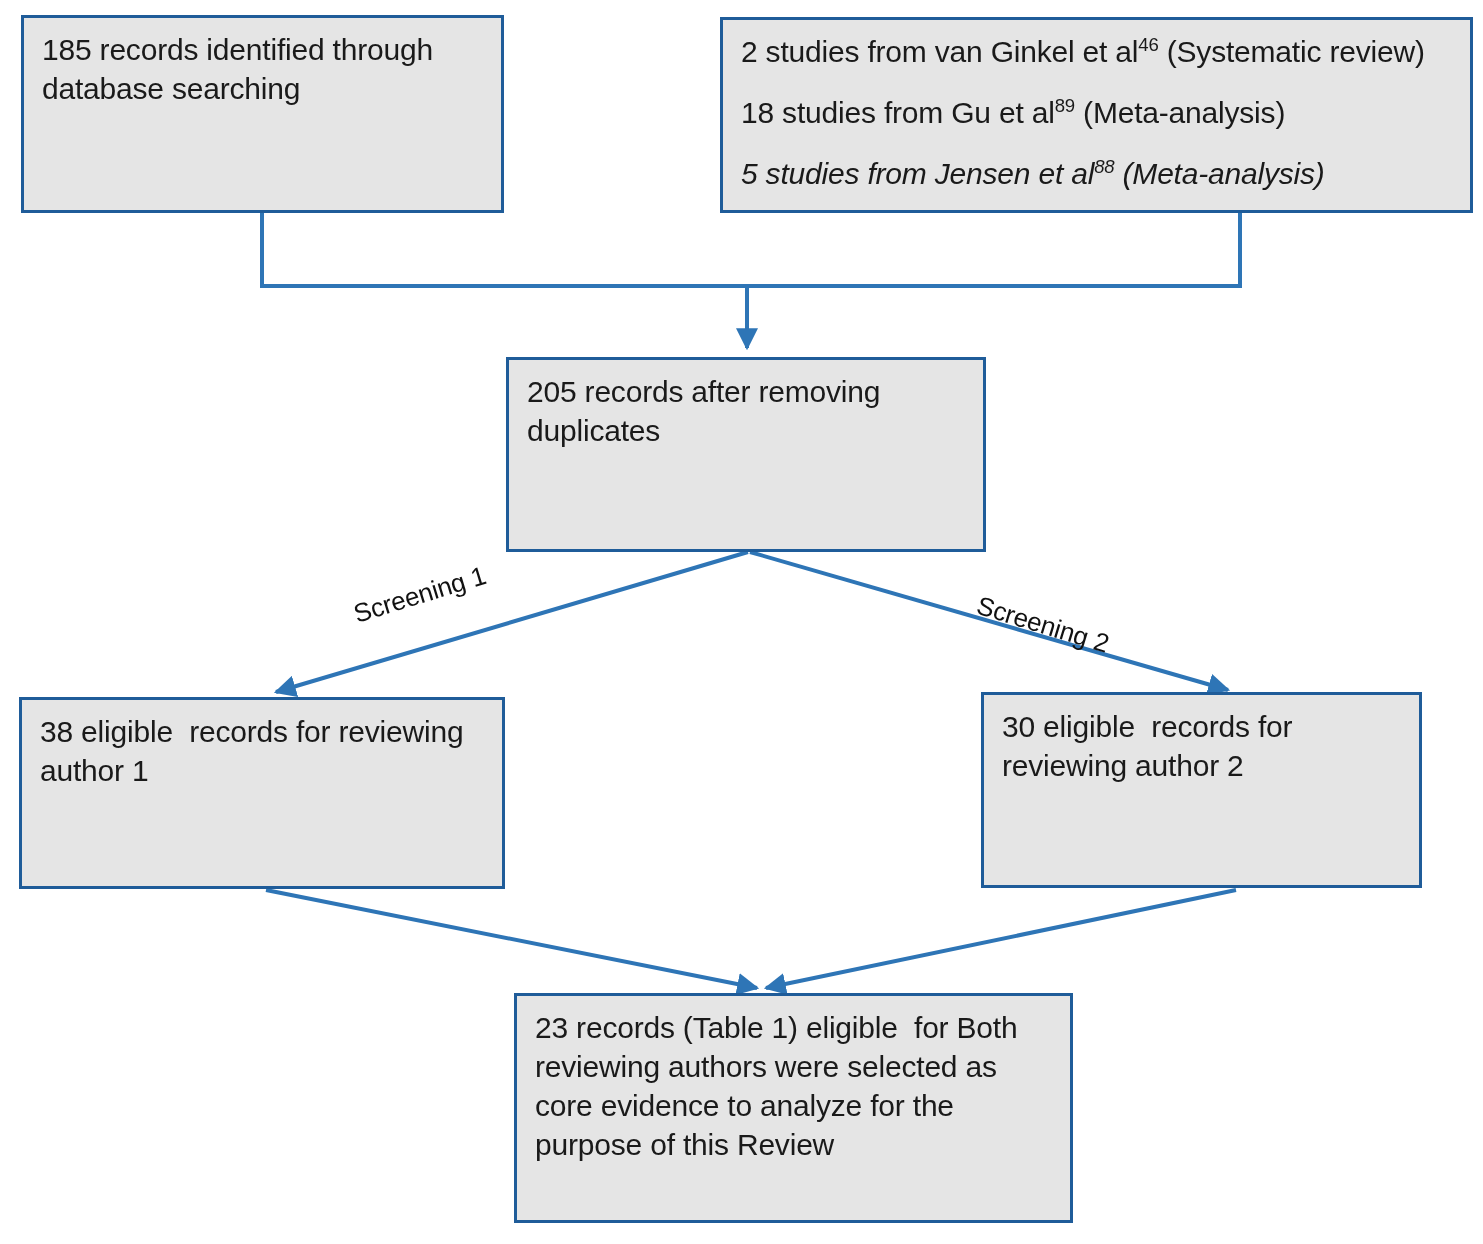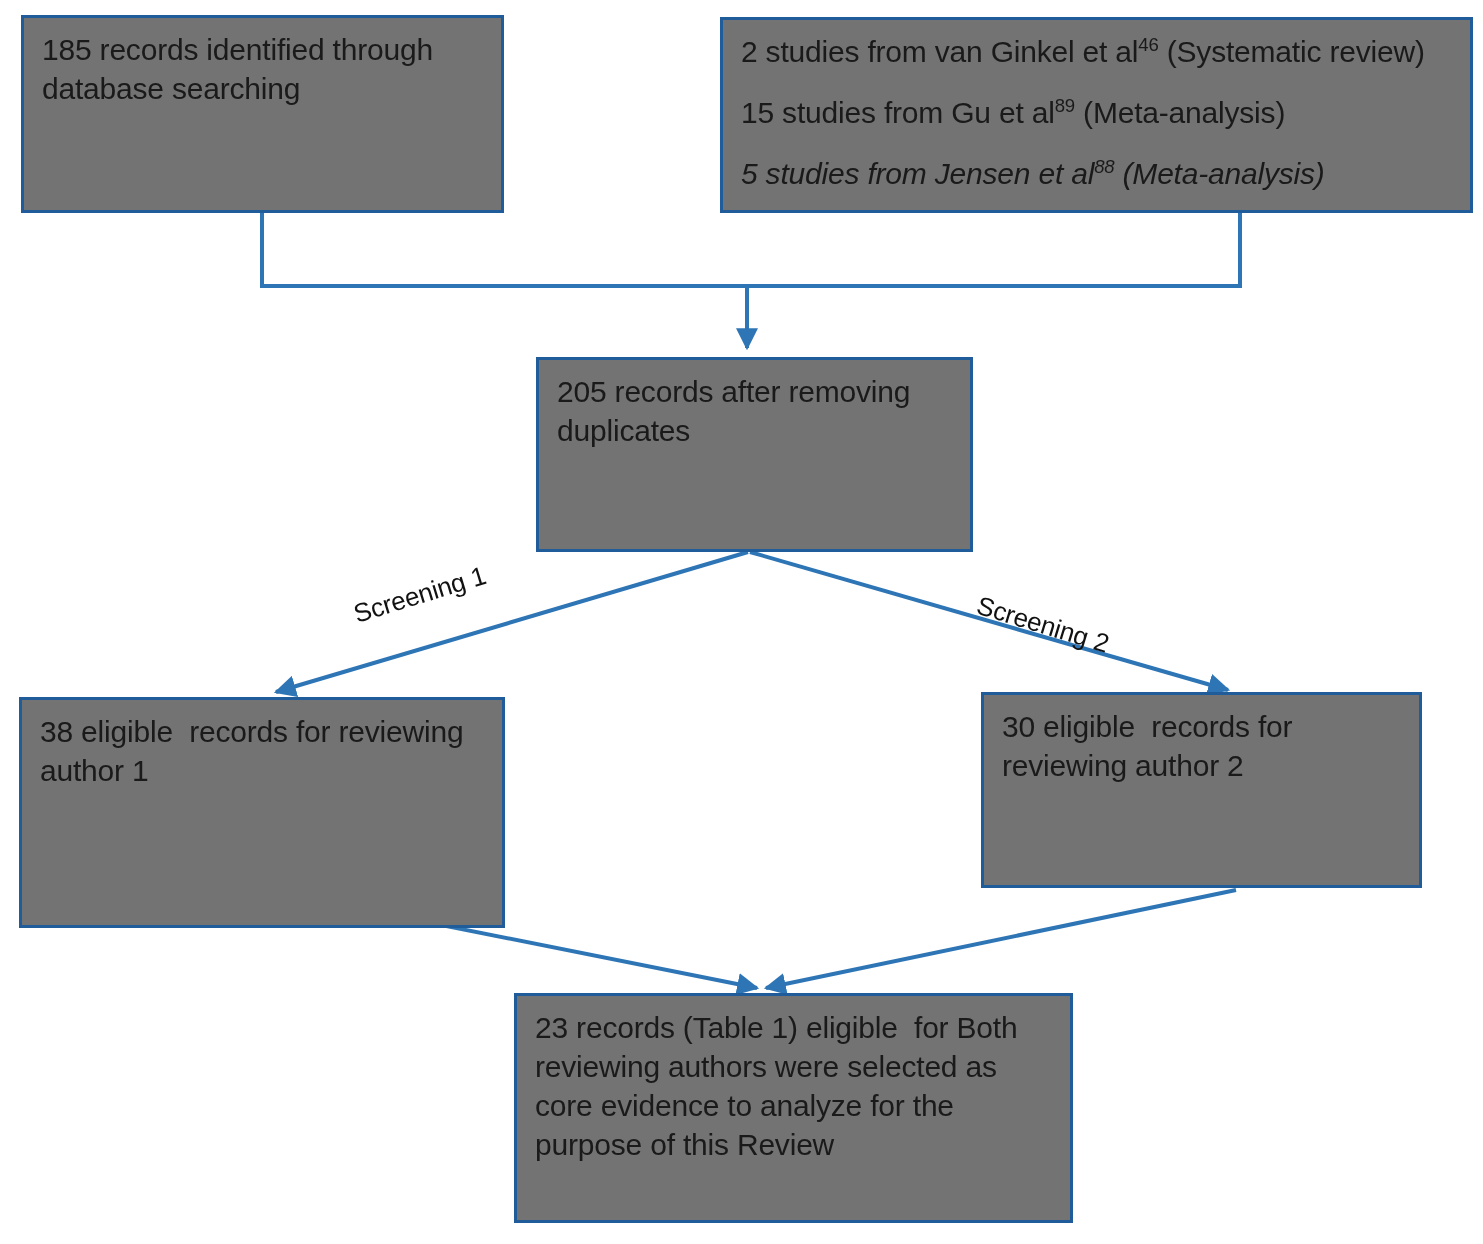--- a/index.html
+++ b/index.html
@@ -21,21 +21,21 @@
     position: absolute;
     left: 0;
     top: 0;
     width: 1483px;
     height: 1244px;
     pointer-events: none;
   }
   .node {
     position: absolute;
     box-sizing: border-box;
-    background: #737373;
+    background: #e5e5e5;
     border: 3px solid #1F5C99;
     padding: 12px 14px 10px 18px;
   }
   .node-text {
     font-size: 30px;
     line-height: 1.30;
     color: #1a1a1a;
     white-space: pre-wrap;
     letter-spacing: -0.2px;
   }
@@ -50,22 +50,22 @@
   .node-line:last-child { margin-bottom: 0; font-style: italic; }
   sup {
     font-size: 0.62em;
     vertical-align: super;
     line-height: 0;
   }
 
   
   #box-identified   { left: 21px;  top: 15px;   width: 483px; height: 198px; }
   #box-external     { left: 692px; top: 17px;   width: 753px; height: 196px; margin-left: 28px; }
-  #box-deduplicated { left: 506px; top: 357px;  width: 437px; height: 195px; margin-left: 30px; }
-  #box-author1      { left: 19px;  top: 697px;  width: 486px; height: 231px; }
+  #box-deduplicated { left: 506px; top: 357px;  width: 480px; height: 195px; }
+  #box-author1      { left: 19px;  top: 697px;  width: 486px; height: 192px; }
   #box-author2      { left: 981px; top: 692px;  width: 441px; height: 196px; }
   #box-final        { left: 514px; top: 993px;  width: 559px; height: 230px; }
 
   
   .edge-label {
     position: absolute;
     font-size: 26px;
     color: #111111;
     white-space: nowrap;
     letter-spacing: -0.2px;
@@ -114,21 +114,21 @@
       <path d="M 1236 890 L 766 988" fill="none" stroke="#2E75B6" stroke-width="4" marker-end="url(#arrow)"></path>
     </g>
   </svg>
 
   <div class="node" id="box-identified">
     <div class="node-text">185 records identified through database searching</div>
   </div>
 
   <div class="node" id="box-external">
     <p class="node-line"><span>2 studies from van Ginkel et al</span><sup>46</sup><span> (Systematic review)</span></p>
-    <p class="node-line"><span>15 studies from Gu et al</span><sup>89</sup><span> (Meta-analysis)</span></p>
+    <p class="node-line"><span>18 studies from Gu et al</span><sup>89</sup><span> (Meta-analysis)</span></p>
     <p class="node-line"><span>5 studies from Jensen et al</span><sup>88</sup><span> (Meta-analysis)</span></p>
   </div>
 
   <div class="node" id="box-deduplicated">
     <div class="node-text">205 records after removing duplicates</div>
   </div>
 
   <div class="node" id="box-author1">
     <div class="node-text">38 eligible  records for reviewing author 1</div>
   </div>

